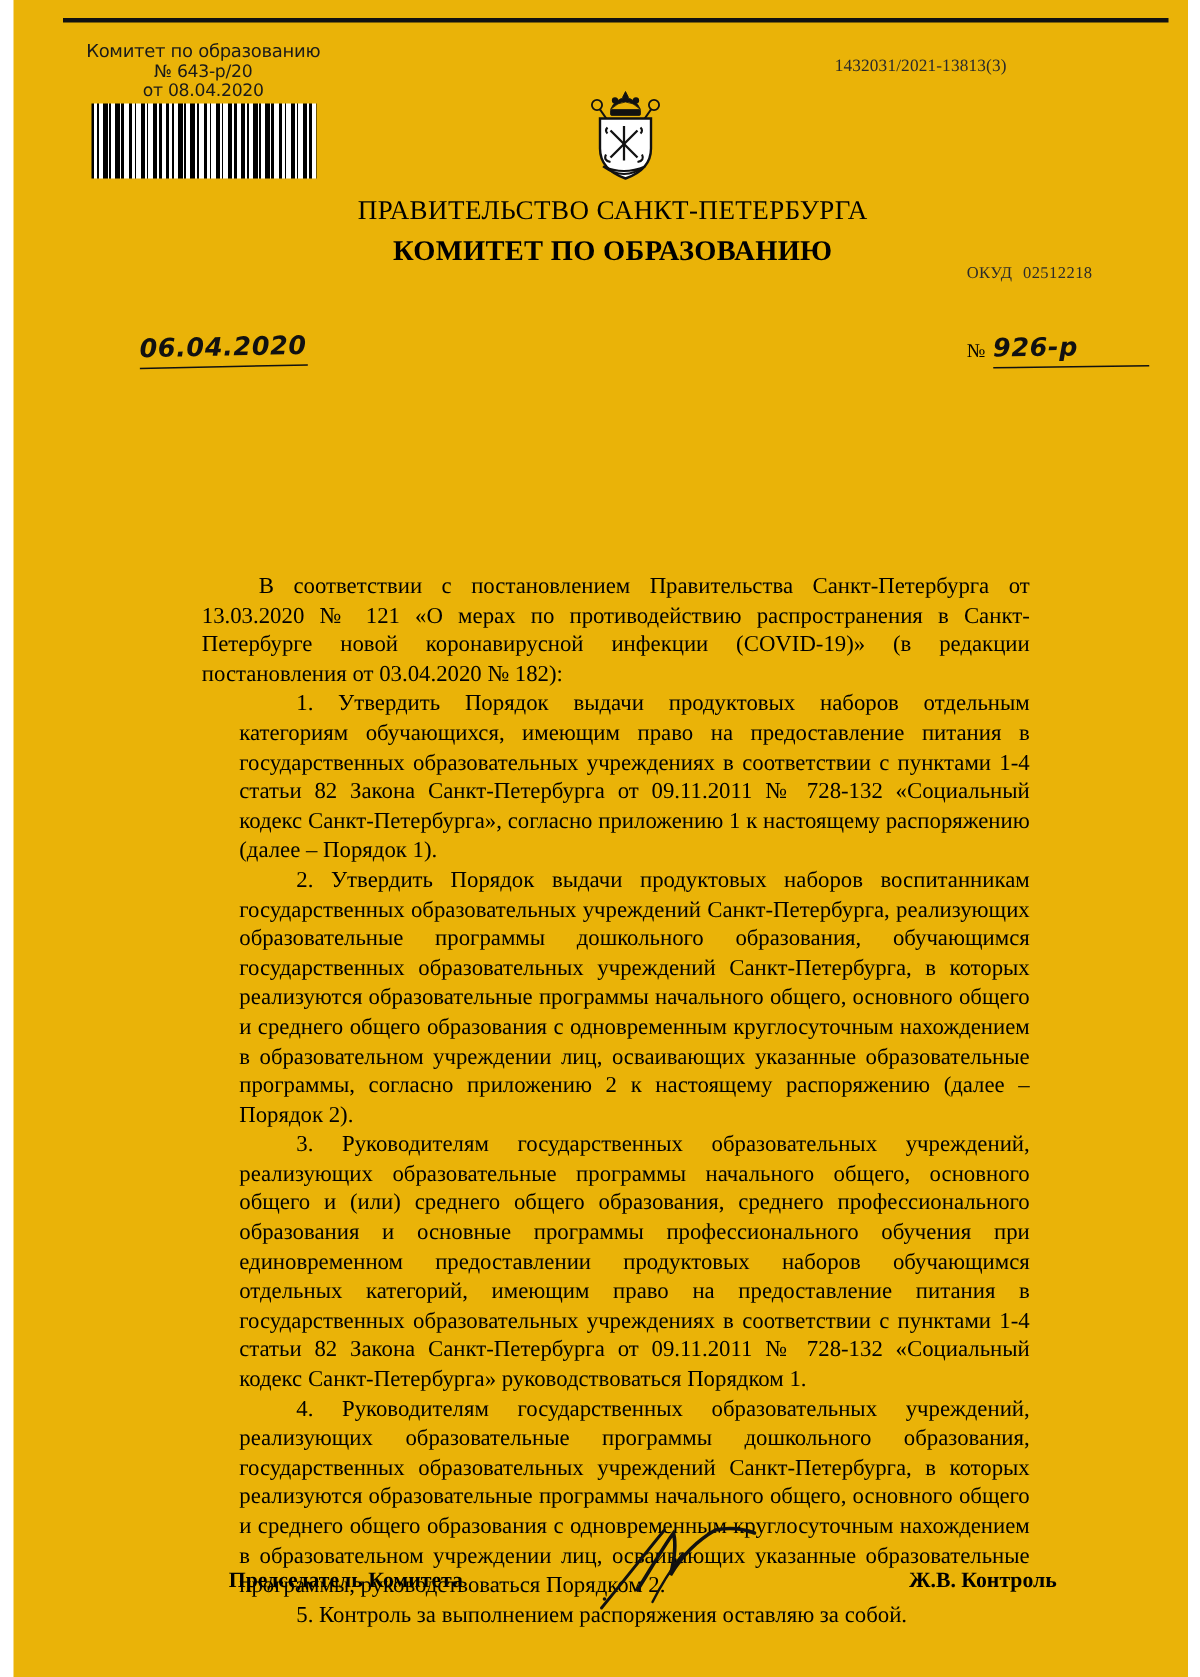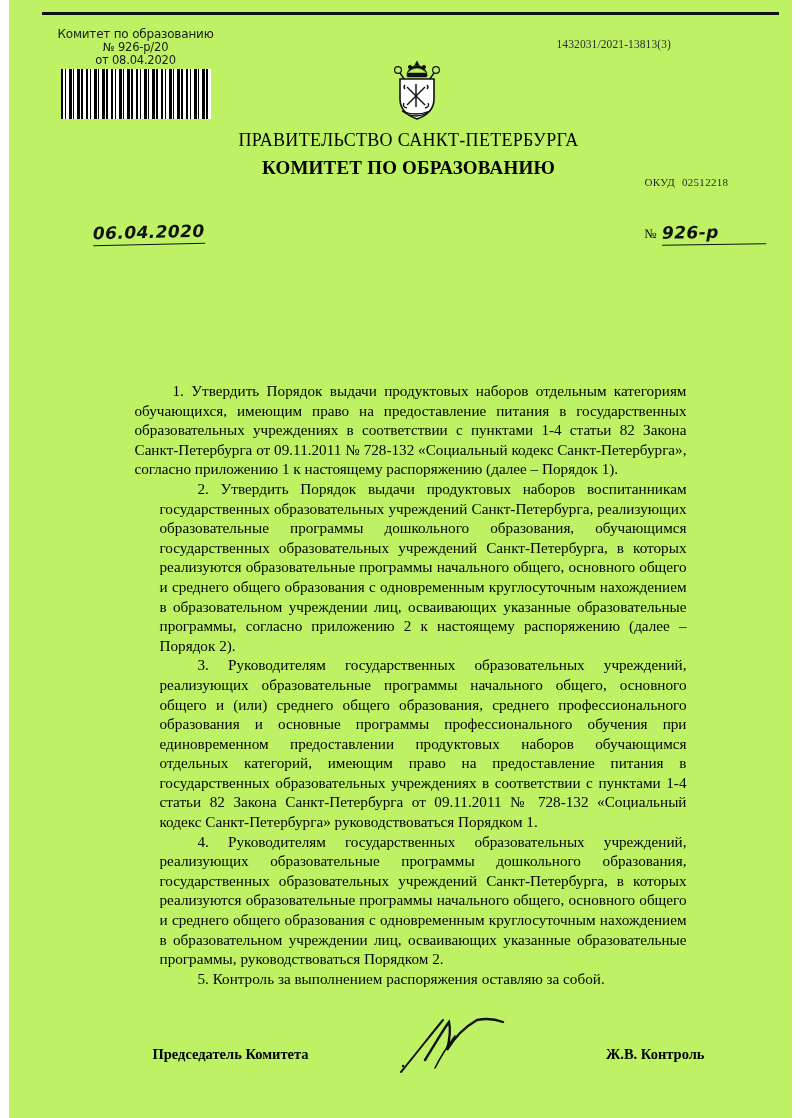--- a/index.html
+++ b/index.html
@@ -10,21 +10,21 @@
   }
   body {
     font-family: "Liberation Serif", "DejaVu Serif", serif;
     color: #000000;
   }
   .page {
     position: relative;
     width: 783px;
     height: 1118px;
     margin: 0 auto;
-    background: #bef264;
+    background: #eab308;
     overflow: hidden;
     box-sizing: border-box;
     text-decoration: underline;
   }
 
   
   .top-rule {
     position: absolute;
     left: 33px;
     top: 12px;
@@ -220,21 +220,21 @@
 </style>
 </head>
 <body>
 
 <div class="page">
 
   <div class="top-rule"></div>
 
   <div class="reg-stamp">
     <div class="reg-line l1">Комитет по образованию</div>
-    <div class="reg-line">№ 926-р/20</div>
+    <div class="reg-line">№ 643-р/20</div>
     <div class="reg-line">от 08.04.2020</div>
     <div class="barcode"></div>
   </div>
 
   <div class="doc-id">1432031/2021-13813(3)</div>
 
   <div class="coat">
     <svg viewBox="0 0 74 66" xmlns="http://www.w3.org/2000/svg">
       <g fill="#111" stroke="#111">
 
@@ -277,20 +277,21 @@
 
   <div class="hw hw-date">06.04.2020</div>
 
   <div class="num-group">
     <span class="num-sym">№</span>
     <span class="hw num-val">926-р</span>
   </div>
 
 
   <div class="body">
+    <p>В соответствии с постановлением Правительства Санкт-Петербурга от 13.03.2020 № 121 «О мерах  по противодействию распространения в Санкт-Петербурге новой коронавирусной инфекции (COVID-19)» (в редакции постановления от 03.04.2020 № 182):</p>
     <p>1. Утвердить Порядок выдачи продуктовых наборов отдельным категориям обучающихся, имеющим право на предоставление питания в государственных образовательных учреждениях  в соответствии с пунктами 1-4 статьи 82 Закона Санкт-Петербурга от 09.11.2011 № 728-132 «Социальный кодекс Санкт-Петербурга», согласно приложению 1 к настоящему распоряжению (далее – Порядок 1).</p>
     <p>2.        Утвердить Порядок выдачи продуктовых наборов воспитанникам государственных образовательных учреждений Санкт-Петербурга, реализующих образовательные программы дошкольного образования, обучающимся государственных образовательных учреждений Санкт-Петербурга, в которых реализуются образовательные программы начального общего, основного общего и среднего общего образования с одновременным круглосуточным нахождением в образовательном учреждении лиц, осваивающих указанные образовательные программы, согласно приложению 2 к настоящему распоряжению (далее – Порядок 2).</p>
     <p>3. Руководителям государственных образовательных учреждений, реализующих образовательные программы начального общего, основного общего и (или) среднего общего образования, среднего профессионального образования и основные программы профессионального обучения при единовременном предоставлении продуктовых наборов обучающимся отдельных категорий, имеющим право на предоставление питания в государственных образовательных учреждениях в соответствии с пунктами 1-4 статьи 82 Закона Санкт-Петербурга от 09.11.2011 № 728-132 «Социальный кодекс Санкт-Петербурга» руководствоваться Порядком 1.</p>
     <p>4. Руководителям государственных образовательных учреждений, реализующих образовательные        программы        дошкольного        образования,        государственных образовательных учреждений Санкт-Петербурга, в которых реализуются образовательные программы начального общего, основного общего и среднего общего образования с одновременным круглосуточным нахождением в образовательном учреждении лиц, осваивающих указанные образовательные программы, руководствоваться Порядком 2.</p>
     <p>5. Контроль за выполнением распоряжения оставляю за собой.</p>
   </div>
 
   <div class="signature-mark">
     <svg viewBox="0 0 120 58" xmlns="http://www.w3.org/2000/svg">
       <g fill="none" stroke="#111" stroke-linecap="round">

